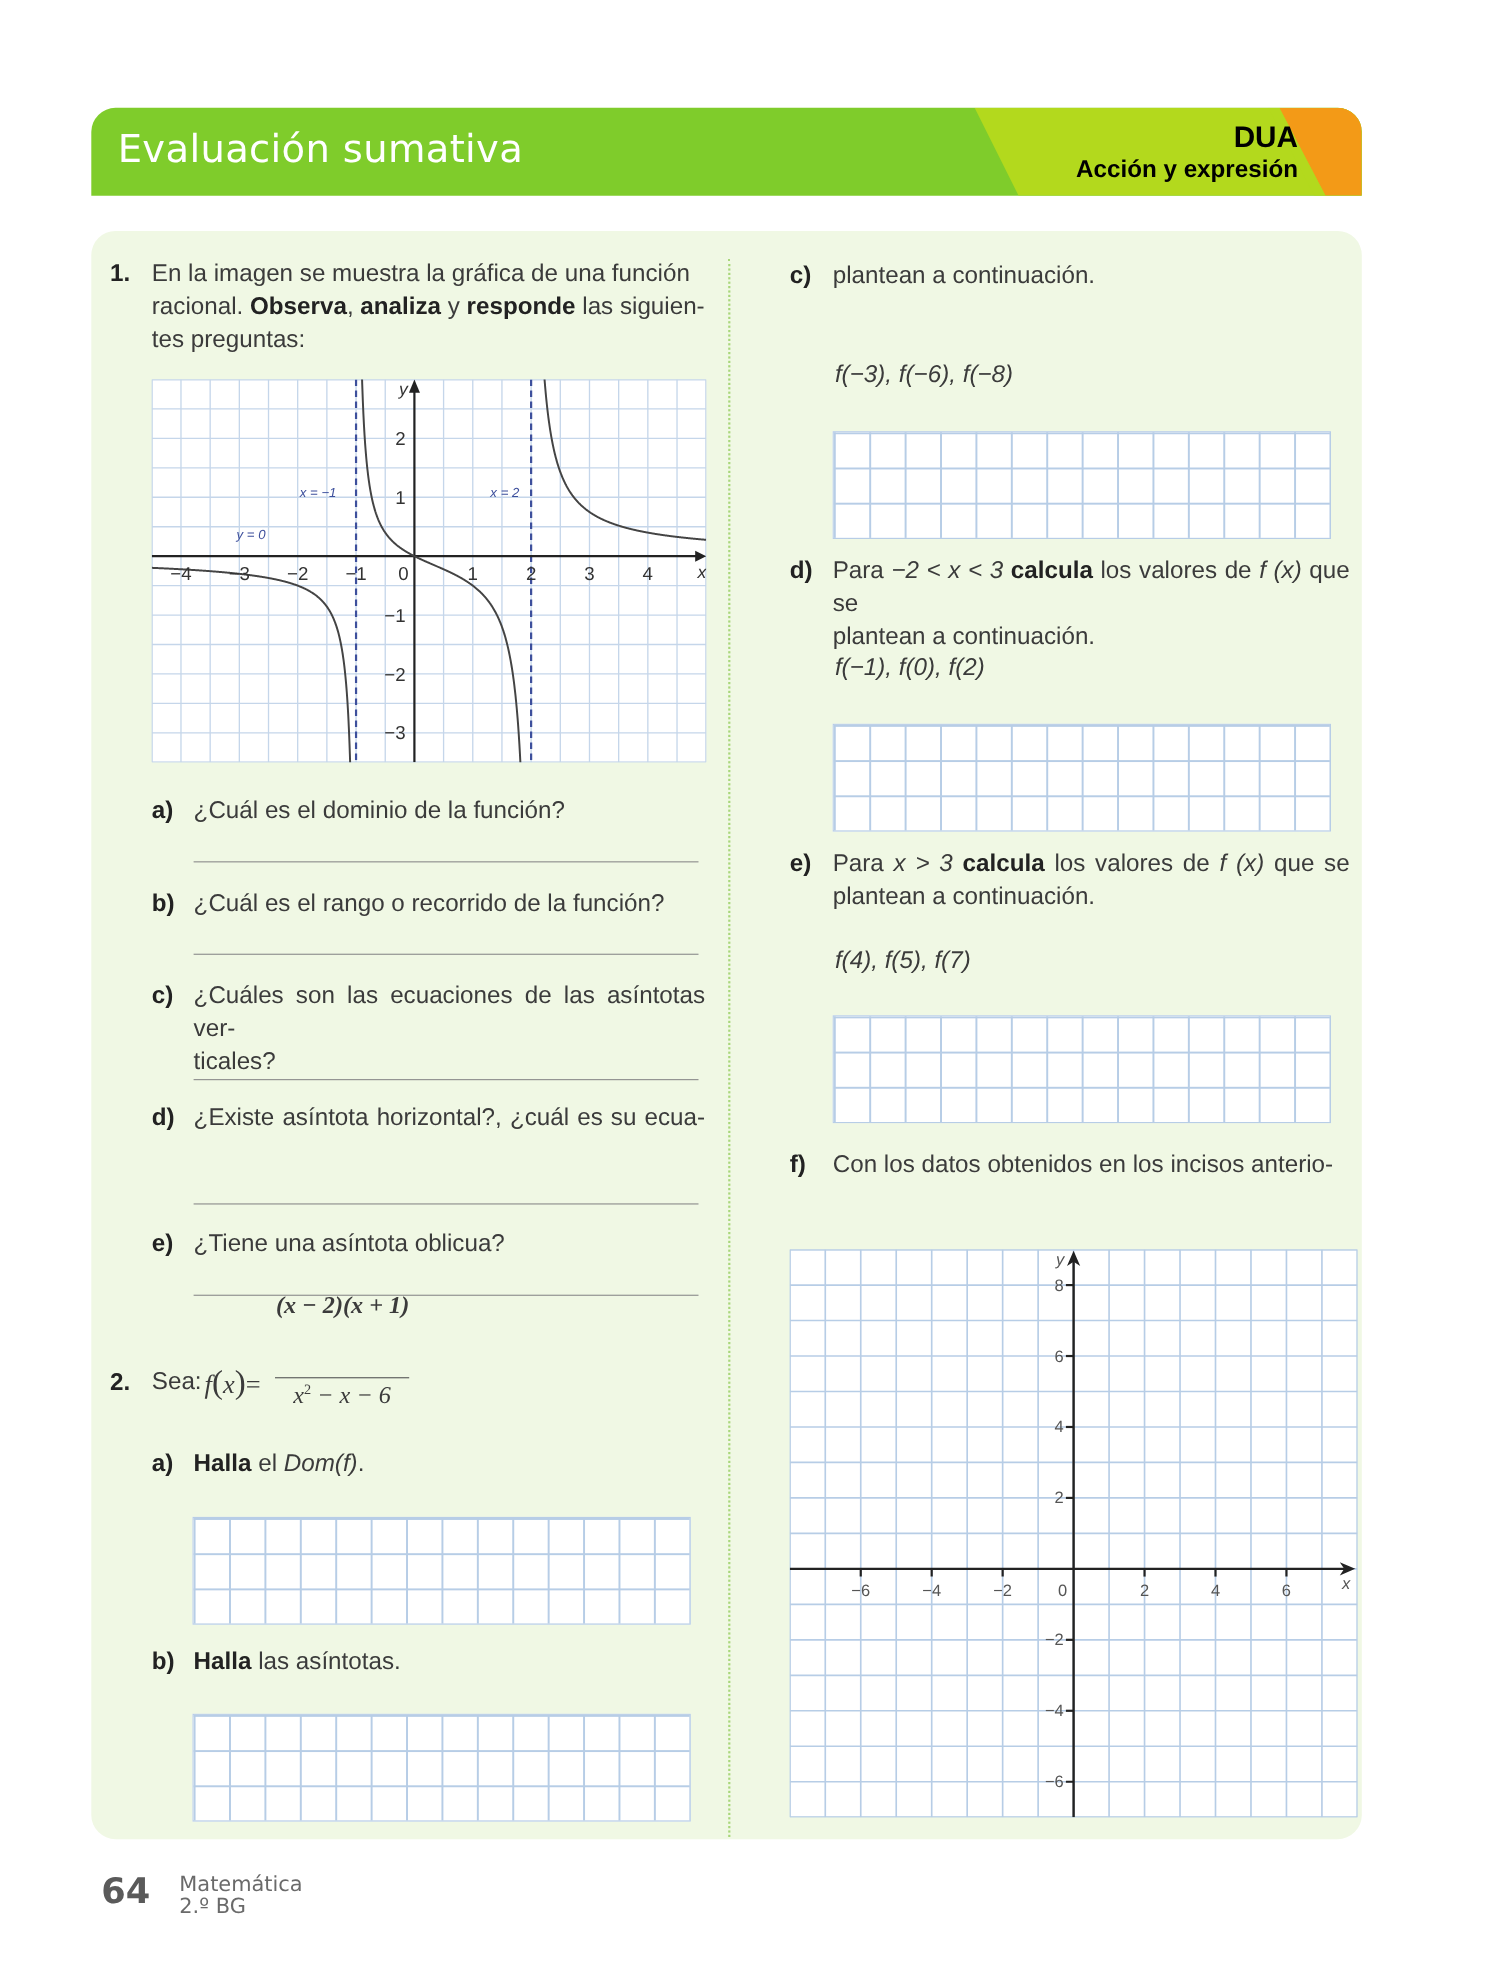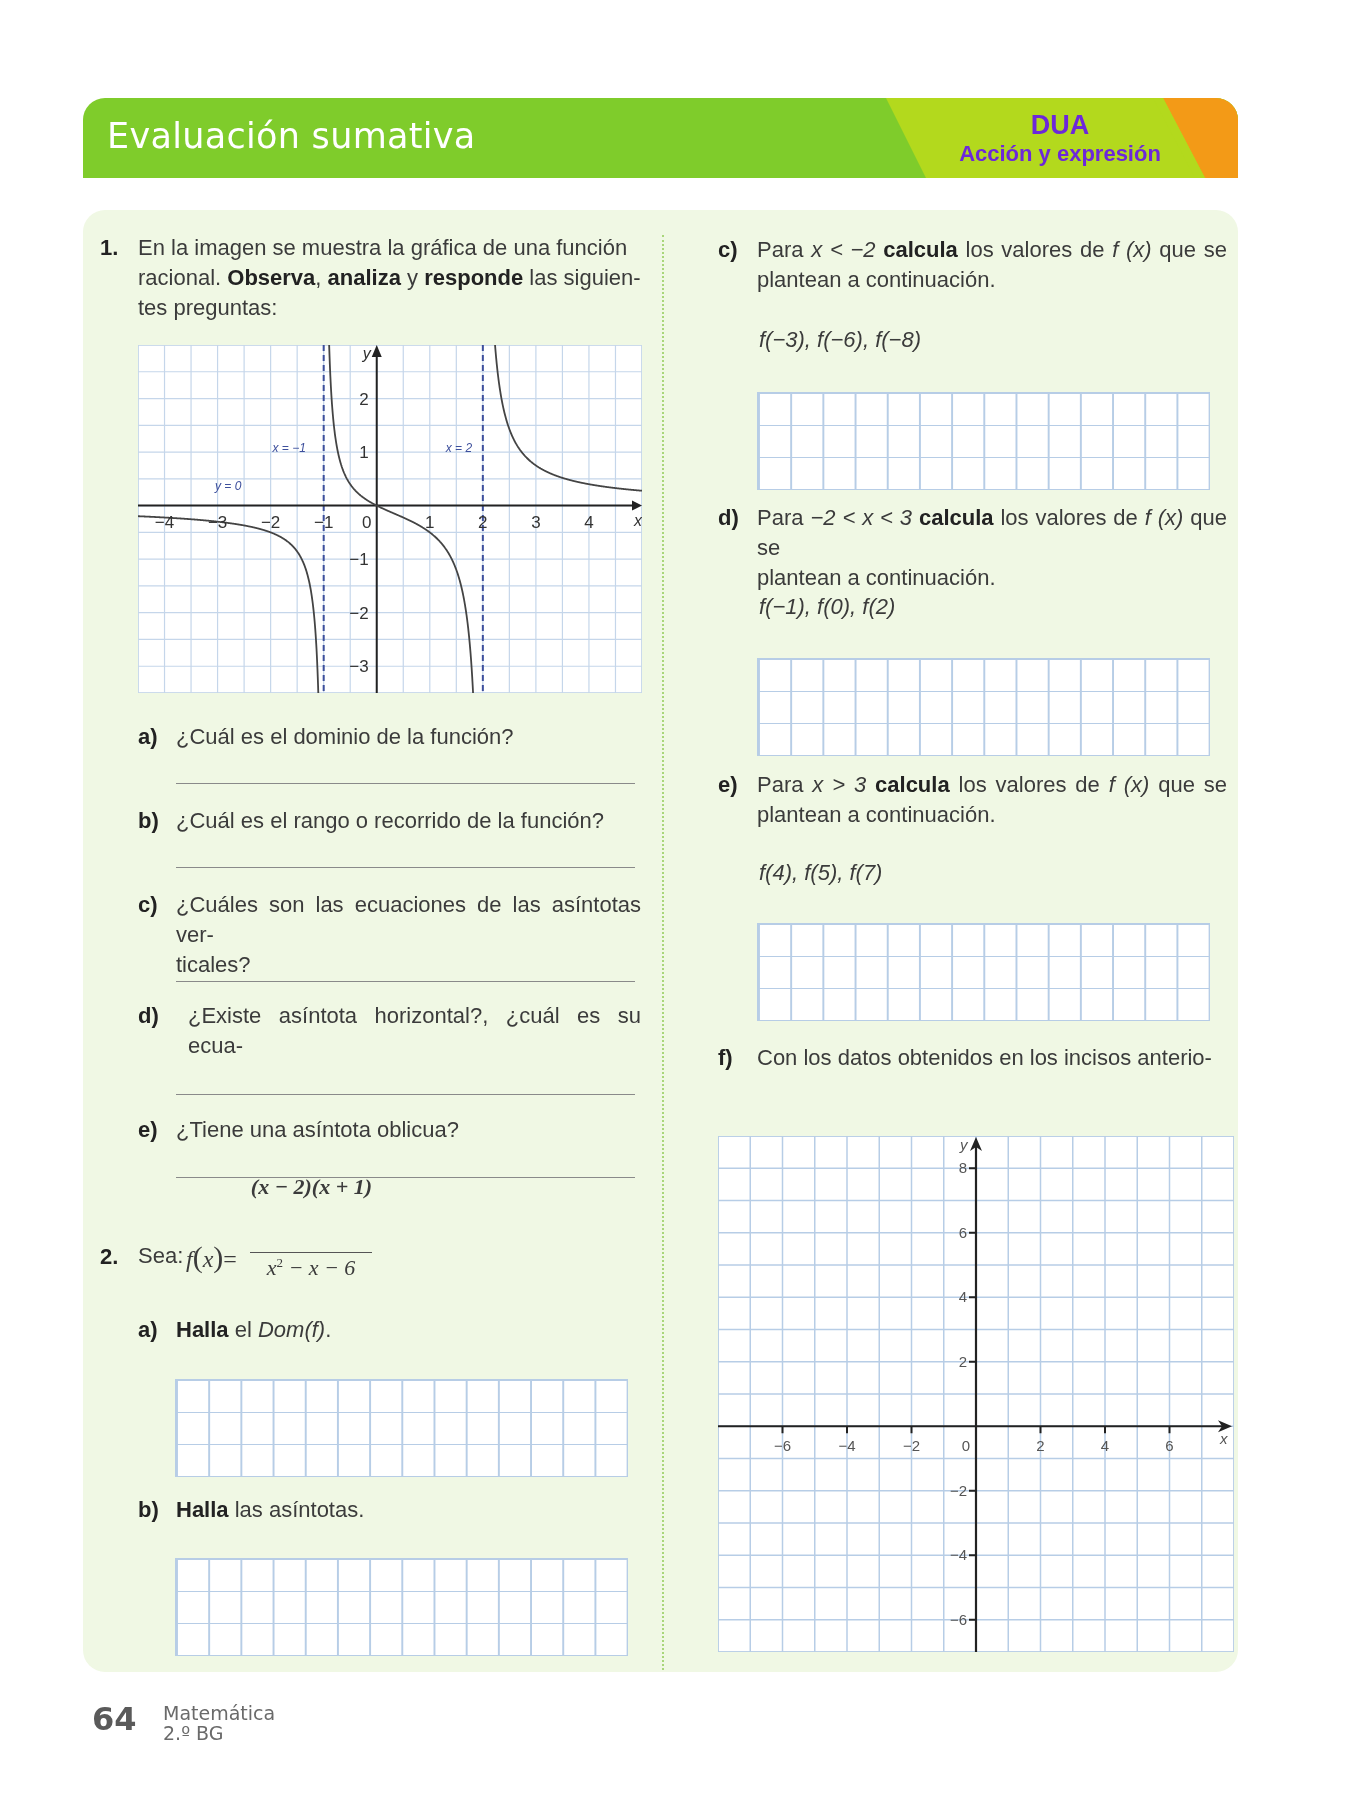--- a/index.html
+++ b/index.html
@@ -1,20 +1,20 @@
 <!DOCTYPE html>
 <html><head>
 <meta charset="utf-8">
 <style>
   html, body { margin:0; padding:0; background:#ffffff; }
   body { width:1350px; height:1800px; position:relative; overflow:hidden; font-family:"DejaVu Sans", sans-serif; color:#333; }
   .header { position:absolute; left:83px; top:98px; width:1155px; height:80px; border-radius:22px 22px 0 0; overflow:hidden; background:#7fcc2b; }
   .header .title { position:absolute; left:24px; top:18px; font-family:"DejaVu Sans", sans-serif; font-size:35px; color:#fff; letter-spacing:0.3px; }
   .header svg.bands { position:absolute; left:0; top:0; }
-  .dua { position:absolute; right:58px; top:12px; width:240px; text-align:center; color:#6d28d9; font-family:"Liberation Sans", sans-serif; }
+  .dua { position:absolute; right:58px; top:12px; width:240px; text-align:right; color:#000000; font-family:"Liberation Sans", sans-serif; }
   .dua .d1 { font-weight:bold; font-size:27px; line-height:30px; }
   .dua .d2 { font-weight:bold; font-size:22px; line-height:28px; }
   .panel { position:absolute; left:83px; top:210px; width:1155px; height:1462px; background:#f0f8e4; border-radius:22px; }
   .divider { position:absolute; left:662px; top:235px; height:1435px; border-left:2px dotted #a9d67a; }
   .txt { position:absolute; font-family:"Liberation Sans", sans-serif; font-size:22px; line-height:30px; color:#3b3b3b; }
   .txt b { color:#222; }
   .num { position:absolute; font-family:"Liberation Sans", sans-serif; font-weight:bold; font-size:22px; color:#222; }
   .ans-line { position:absolute; height:0; border-top:1.5px solid #8a8a8a; }
   .grid { position:absolute; background:#fff; border:1.5px solid #b7cde6;
           background-image: linear-gradient(to right, #b7cde6 1.5px, transparent 1.5px), linear-gradient(to bottom, #b7cde6 1.5px, transparent 1.5px); }
@@ -128,21 +128,21 @@
     </div>
     <div class="ans-line" style="left: 176px; top: 867px; width: 459px;"></div>
     <div class="num" style="left: 138px; top: 892px;">c)</div>
     <div class="txt" style="left: 176px; top: 890px; width: 465px;">
       <div style="text-align: justify; text-align-last: justify;">¿Cuáles son las ecuaciones de las asíntotas ver-</div>
       <div>ticales?</div>
     </div>
     <div class="ans-line" style="left: 176px; top: 981px; width: 459px;"></div>
     <div class="num" style="left: 138px; top: 1003px;">d)</div>
     <div class="txt" style="left: 176px; top: 1001px; width: 465px;">
-      <div style="text-align: justify; text-align-last: justify; margin-left: 12px;">¿Existe asíntota horizontal?, ¿cuál es su ecua-</div>
+      <div style="text-align: justify; text-align-last: justify;">¿Existe asíntota horizontal?, ¿cuál es su ecua-</div>
     </div>
     <div class="ans-line" style="left: 176px; top: 1094px; width: 459px;"></div>
     <div class="num" style="left: 138px; top: 1117px;">e)</div>
     <div class="txt" style="left: 176px; top: 1115px; width: 465px;">
       <div>¿Tiene una asíntota oblicua?</div>
     </div>
     <div class="ans-line" style="left: 176px; top: 1177px; width: 459px;"></div>
   </div>
 
 <div class="num" style="left:100px; top:1244px;">2.</div>
@@ -156,21 +156,20 @@
 <div class="txt" style="left:176px; top:1315px;"><b>Halla</b><span> el </span><i>Dom(f)</i><span>.</span></div>
 <div class="grid" style="left:175px; top:1379px; width:451px; height:96px; background-size:32.2px 32px;"></div>
 
 <div class="num" style="left:138px; top:1497px;">b)</div>
 <div class="txt" style="left:176px; top:1495px;"><b>Halla</b><span> las asíntotas.</span></div>
 <div class="grid" style="left:175px; top:1558px; width:451px; height:96px; background-size:32.2px 32px;"></div>
 
 <div id="right-items">
     <div class="num" style="left: 718px; top: 237px;">c)</div>
     <div class="txt" style="left: 757px; top: 235px; width: 470px;">
-      <div style="text-align: justify; text-align-last: justify;"><span>Para </span><i>x &lt; −2</i><span> </span><b>calcula</b><span> los valores de </span><i>f (x)</i><span> que se</span></div>
       <div>plantean a continuación.</div>
     </div>
     <div class="txt it" style="left: 759px; top: 325px;">f(−3), f(−6), f(−8)</div>
     <div class="grid" style="left: 757px; top: 392px; width: 451px; height: 96px; background-size: 32.2px 32px;"></div>
     <div class="num" style="left: 718px; top: 505px;">d)</div>
     <div class="txt" style="left: 757px; top: 503px; width: 470px;">
       <div style="text-align: justify; text-align-last: justify;"><span>Para </span><i>−2 &lt; x &lt; 3</i><span> </span><b>calcula</b><span> los valores de </span><i>f (x)</i><span> que se</span></div>
       <div>plantean a continuación.</div>
     </div>
     <div class="txt it" style="left: 759px; top: 592px;">f(−1), f(0), f(2)</div>

